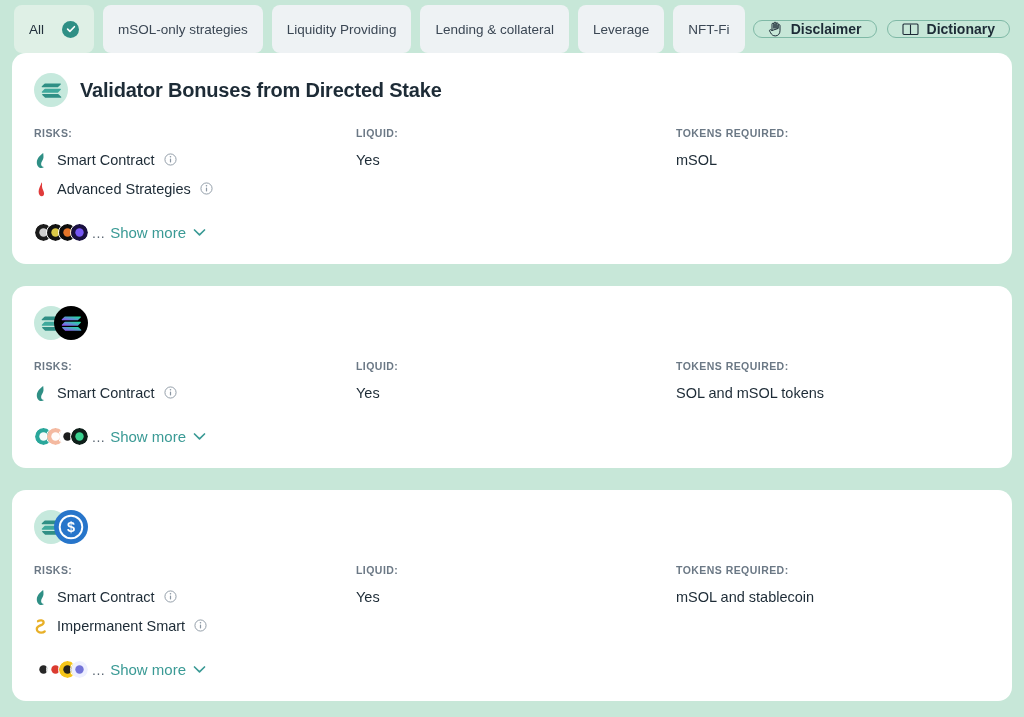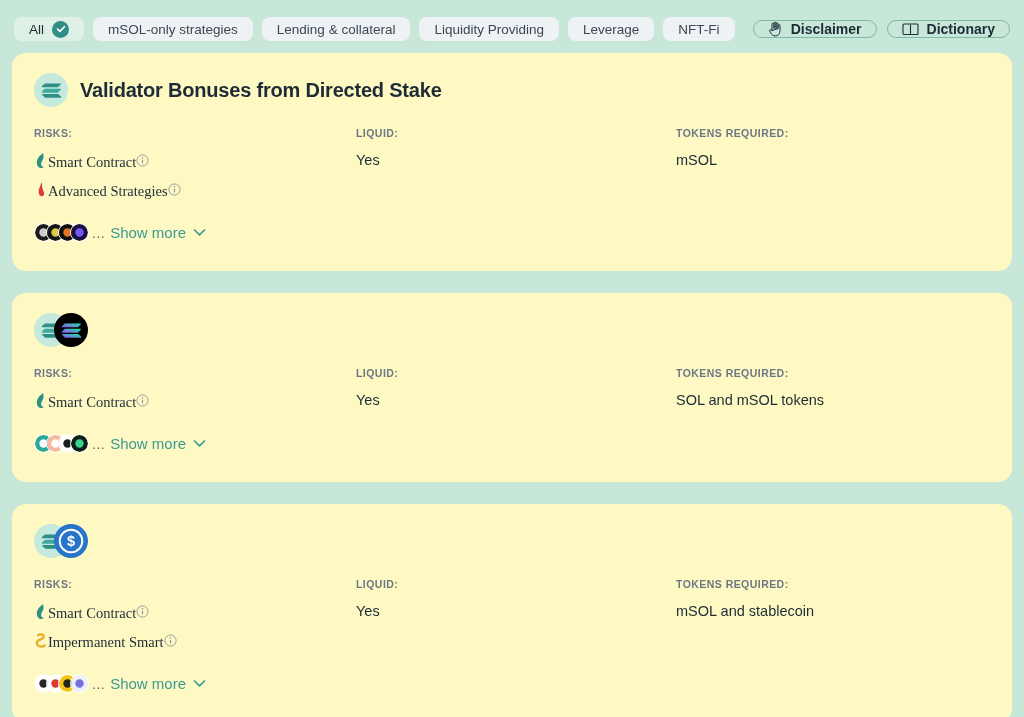--- a/index.html
+++ b/index.html
@@ -26,28 +26,28 @@
     display: flex;
     align-items: center;
     gap: 9px;
     flex: 1;
   }
 
   .tab {
     background: #eef2f4;
     border: none;
     border-radius: 8px;
-    height: 24px;
+    height: 48px;
     padding: 0 15px;
     font-size: 13.5px;
     color: #3b4754;
     font-family: "Liberation Sans", sans-serif;
     display: flex;
     align-items: center;
-    gap: 8px;
+    gap: 18px;
     cursor: pointer;
     white-space: nowrap;
   }
 
   .tab.active {
     background: #dff0e6;
     color: #22303c;
   }
 
   .tab .check {
@@ -88,23 +88,23 @@
 
   
   .cards {
     padding: 3px 12px 0 12px;
     display: flex;
     flex-direction: column;
     gap: 22px;
   }
 
   .card {
-    background: #fef9c3;
+    background: #ffffff;
     border-radius: 14px;
-    padding: 20px 22px 29px 22px;
+    padding: 20px 22px 22px 22px;
     position: relative;
   }
 
   .card-header {
     display: flex;
     align-items: center;
     gap: 12px;
     margin-bottom: 20px;
   }
 
@@ -153,23 +153,23 @@
     margin-bottom: 13px;
   }
 
   .col-value {
     font-size: 14.5px;
     color: #1d2b36;
   }
 
   .risk-row {
     display: flex;
-    align-items: center;
+    align-items: flex-start;
+    gap: 9px;
     margin-bottom: 9px;
-    font-family: Liberation Serif, serif;
   }
   .risk-row:last-child { margin-bottom: 0; }
 
   .risk-icon { width: 14px; height: 20px; flex: 0 0 auto; display: block; }
 
   .risk-name {
     font-size: 14.5px;
     color: #1d2b36;
   }
 
@@ -225,24 +225,24 @@
         <span class="check">
           <svg width="10" height="10" viewBox="0 0 10 10">
             <path d="M1.6 5.1 L3.9 7.4 L8.4 2.7" stroke="#ffffff" stroke-width="1.6" fill="none" stroke-linecap="round" stroke-linejoin="round"></path>
           </svg>
         </span>
       </button>
       <button class="tab">
         <span>mSOL-only strategies</span>
       </button>
       <button class="tab">
+        <span>Liquidity Providing</span>
+      </button>
+      <button class="tab">
         <span>Lending &amp; collateral</span>
-      </button>
-      <button class="tab">
-        <span>Liquidity Providing</span>
       </button>
       <button class="tab">
         <span>Leverage</span>
       </button>
       <button class="tab">
         <span>NFT-Fi</span>
       </button>
     </div>
   <div class="actions" id="actions-container">
       <button class="action-btn">

